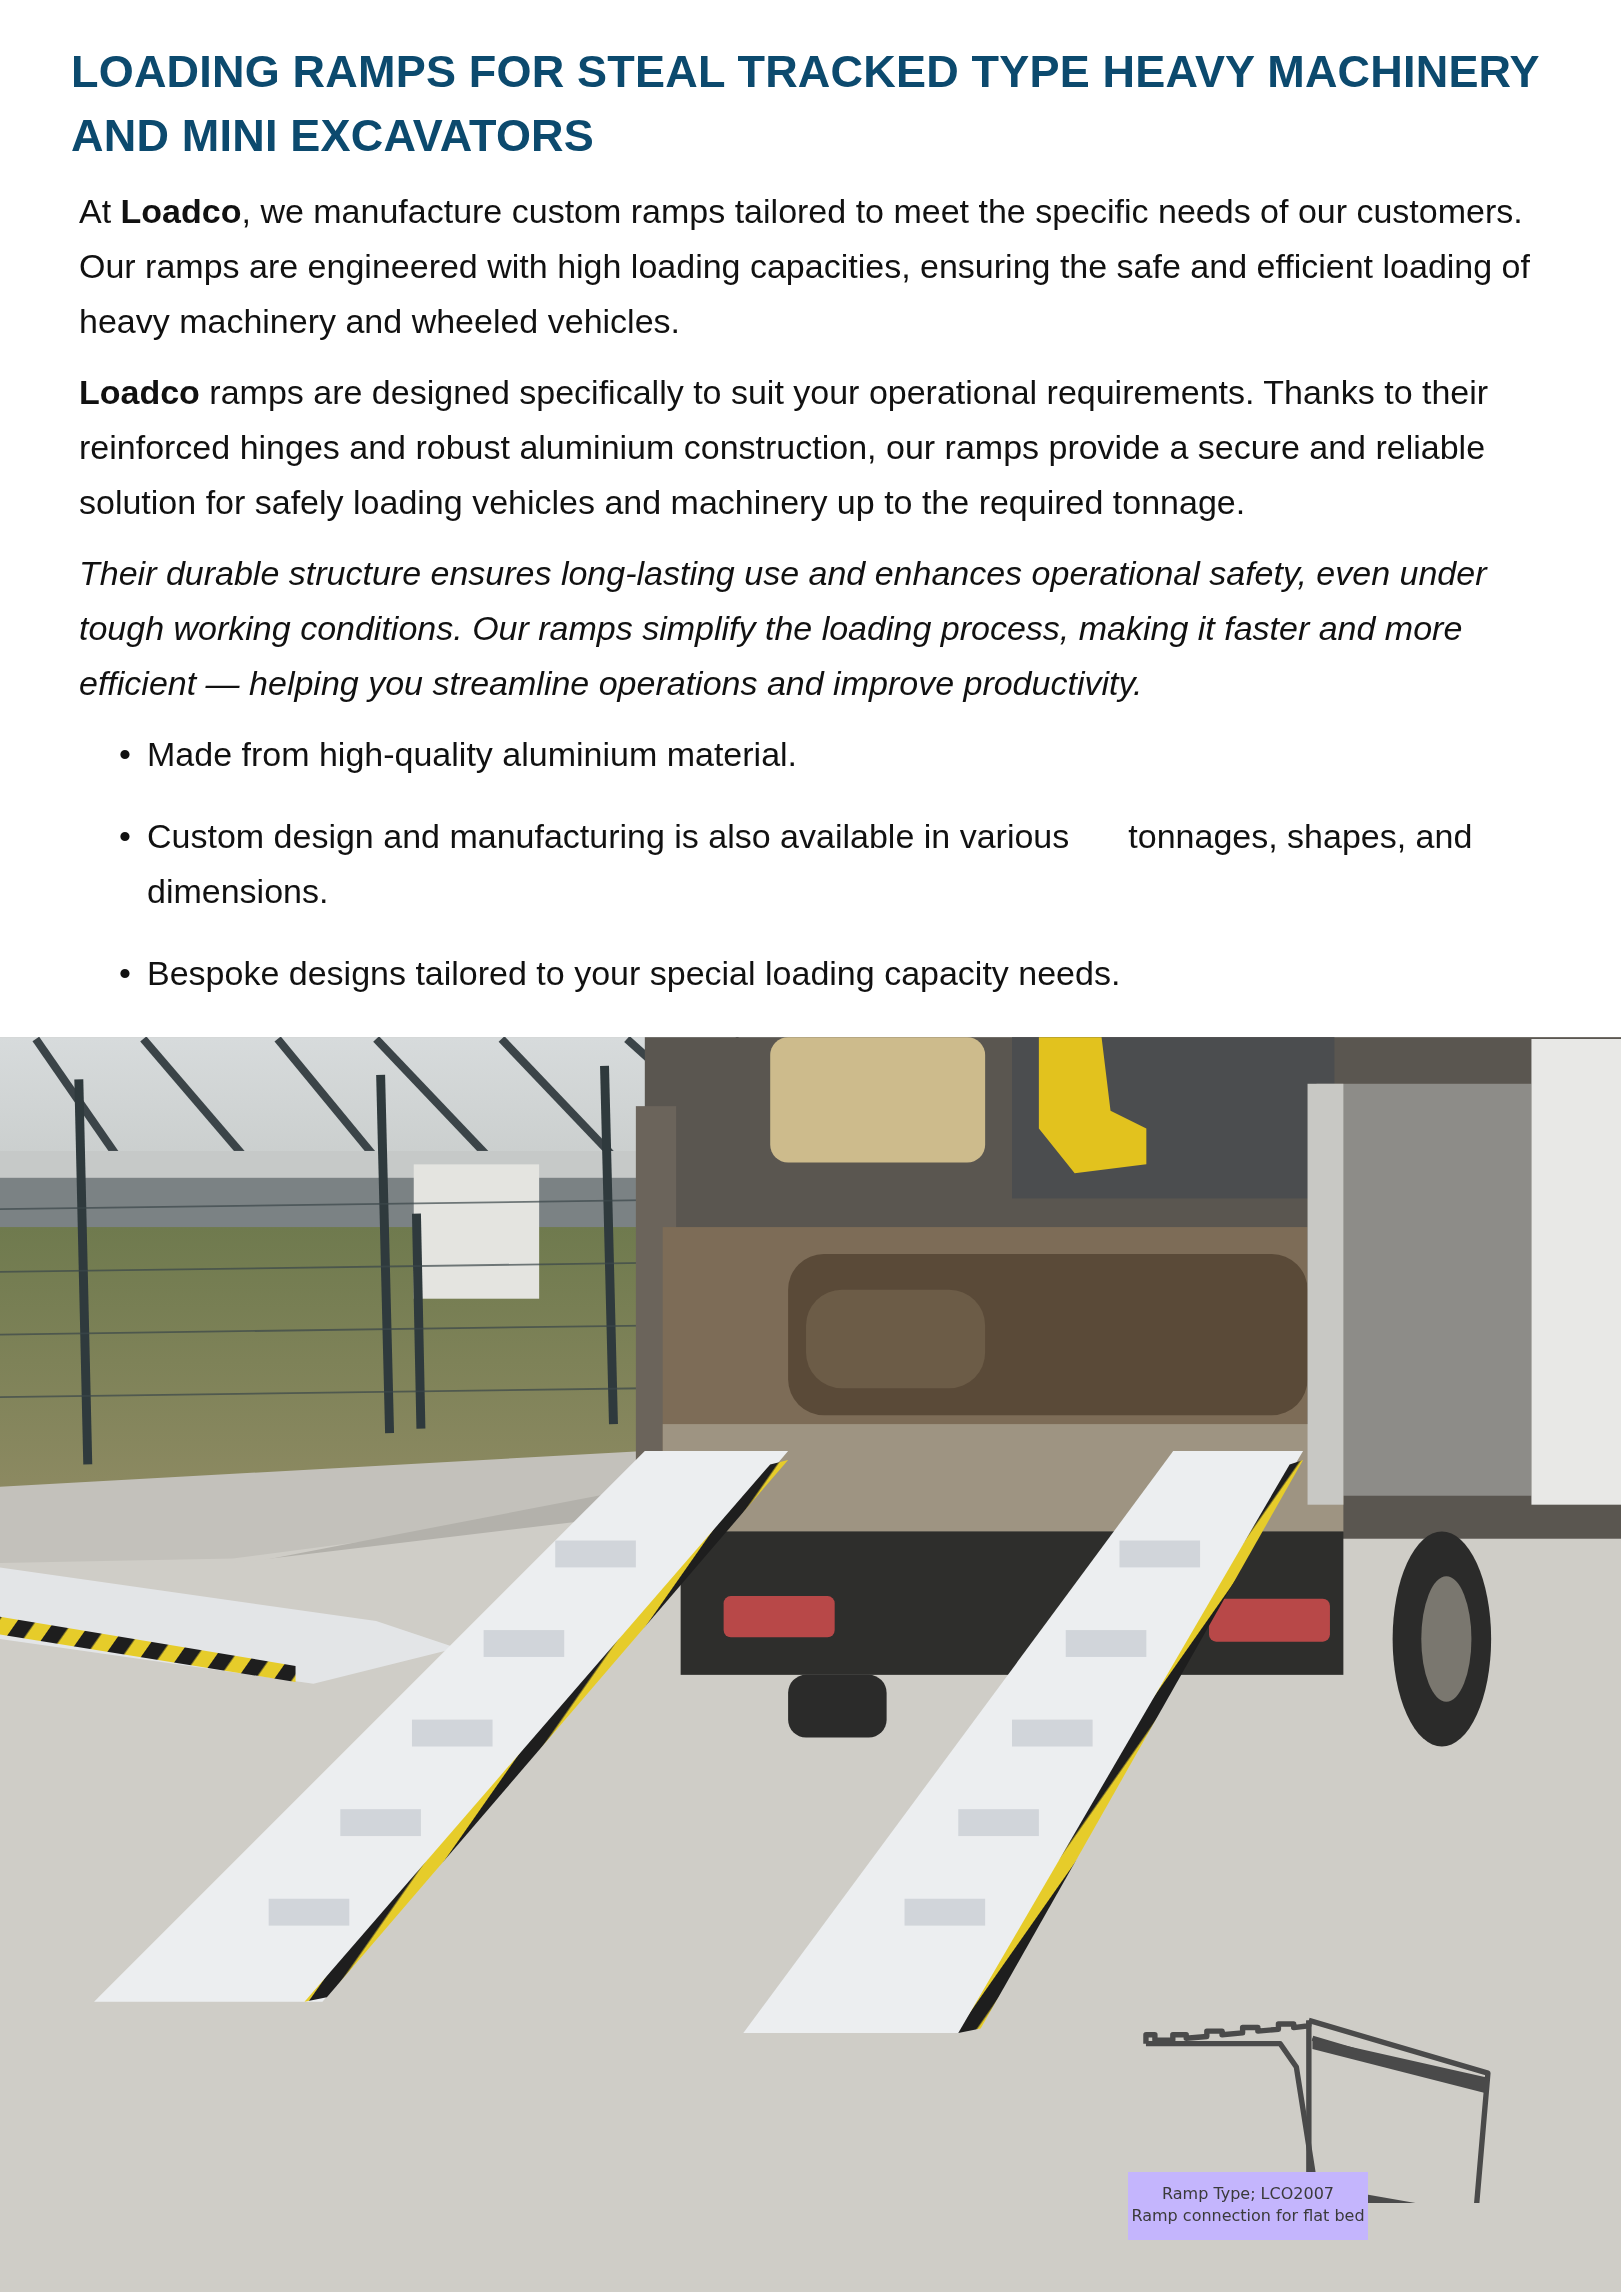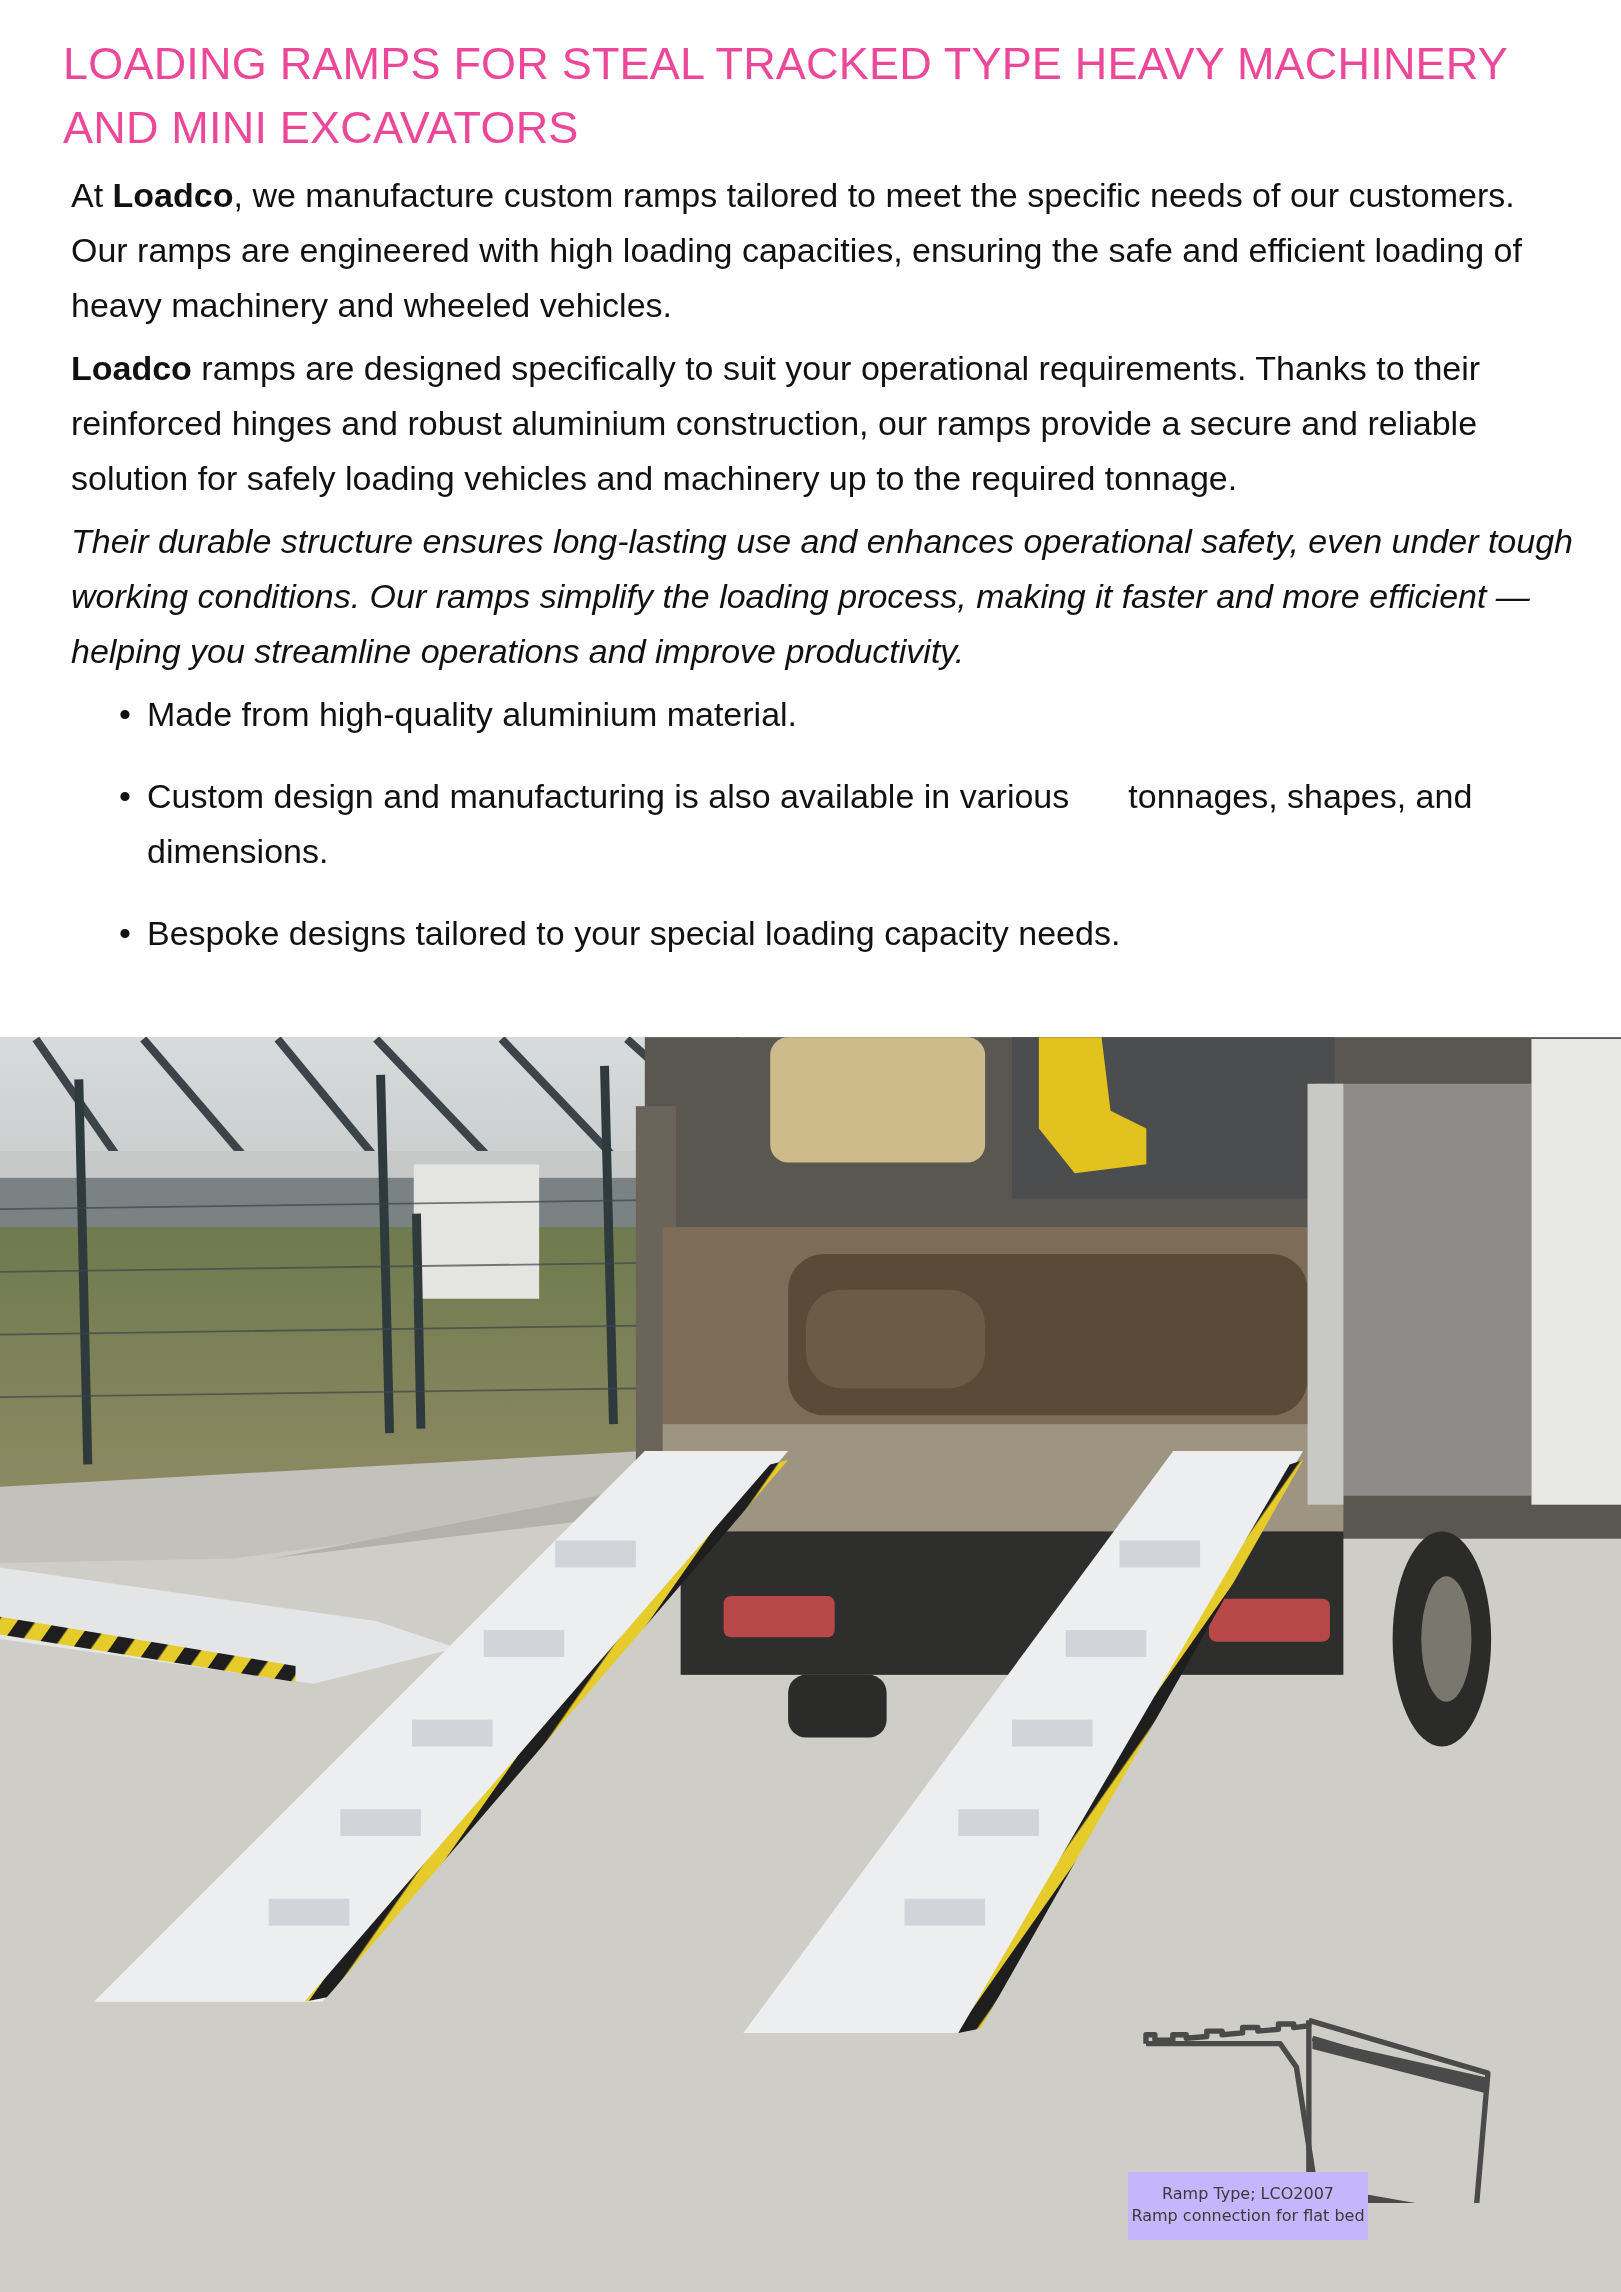--- a/index.html
+++ b/index.html
@@ -1,20 +1,20 @@
 <!DOCTYPE html>
 <html style="font-size:14.3px"><head>
   <meta charset="utf-8">
   <style>
     html, body { margin: 0; padding: 0; background: #ffffff; }
     body { width: 1621px; height: 2293px; position: relative; overflow: hidden;
            font-family: "Liberation Sans", "DejaVu Sans", sans-serif; color: #111111; }
     .text-block { position: absolute; left: 63px; top: 32px; width: 1522px; }
-    h1.title { margin: 0; font-size: 45px; font-weight: normal; line-height: 64px; letter-spacing: 0.2px; color: #ec4899; }
-    p.para { margin: 8px; font-size: 34px; line-height: 55px; }
+    h1.title { margin: 8px; font-size: 45px; font-weight: bold; line-height: 64px; letter-spacing: 0.2px; color: #0c4a6e; }
+    p.para { margin: 16px; font-size: 34px; line-height: 55px; }
     .p1 { margin-top: 20.6px; }
     .p2 { margin-top: 37px; }
     .p3 { margin-top: 37px; font-style: italic; }
     ul.bullets { list-style: none; margin: 0; padding: 0; }
     ul.bullets li { position: relative; padding-left: 84px; font-size: 34px; line-height: 55px; }
     ul.bullets li + li { margin-top: 27px; }
     ul.bullets li .dot { position: absolute; left: 56px; top: 0; }
     .gap { display: inline-block; width: 59px; }
 
     .photo { position: absolute; left: 0; top: 1037px; width: 1621px; height: 1256px; overflow: hidden; background: #cfcdc7; }

